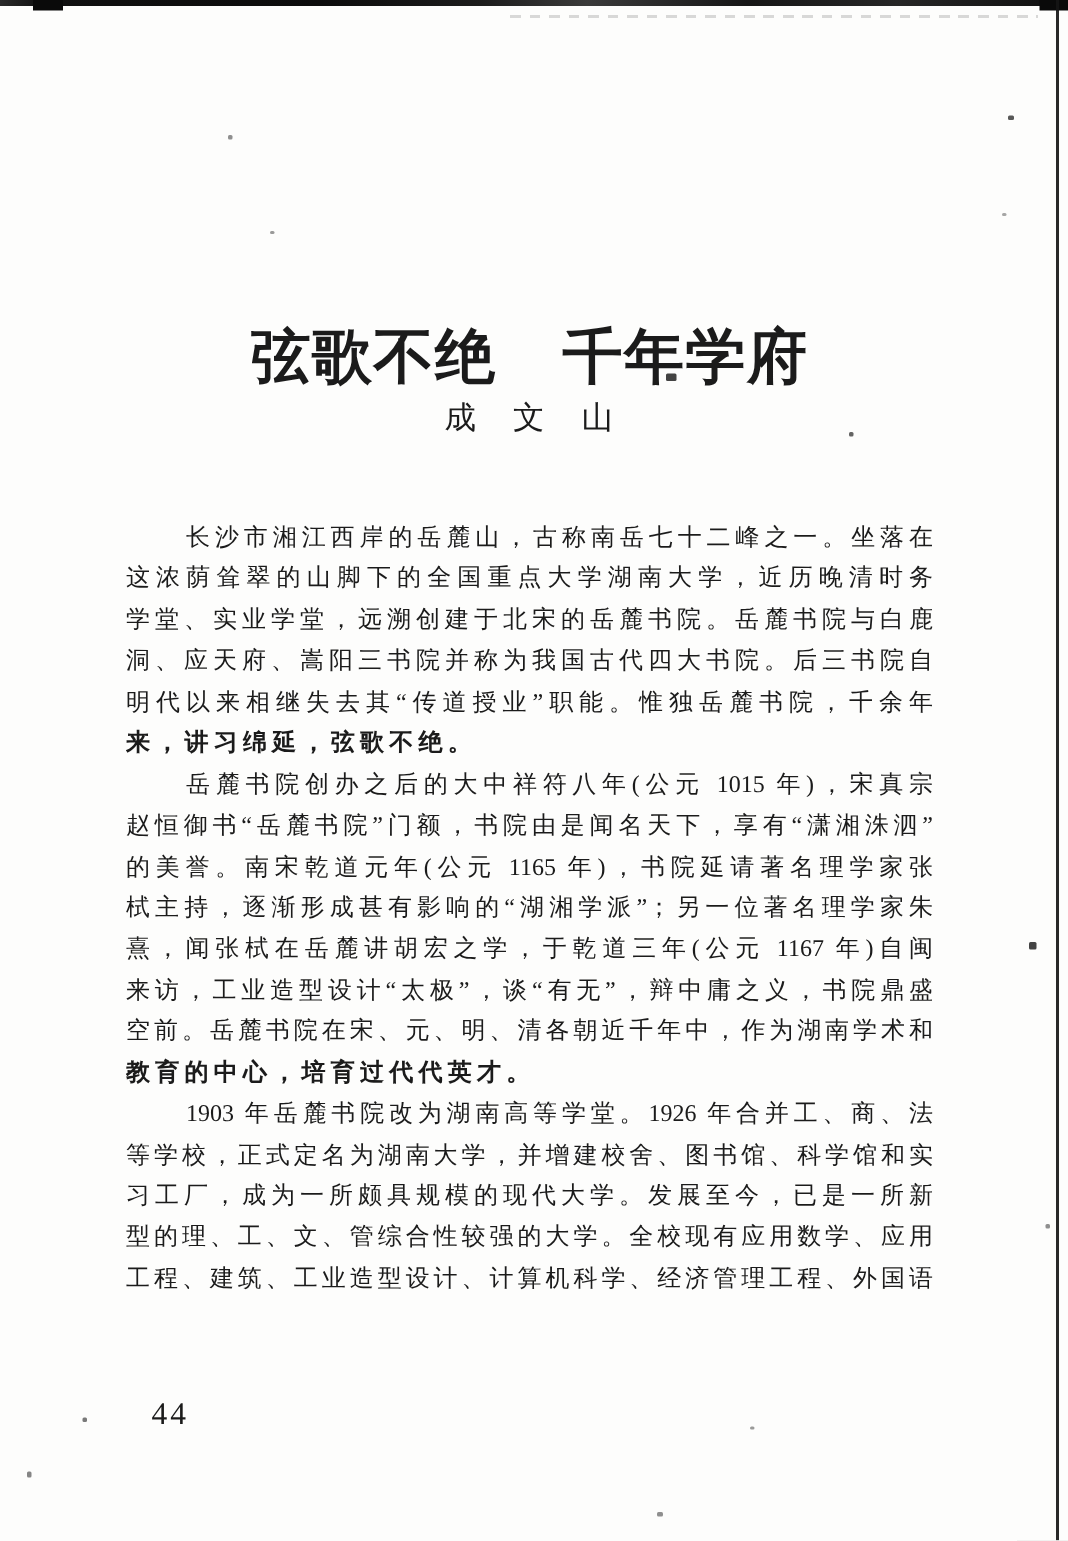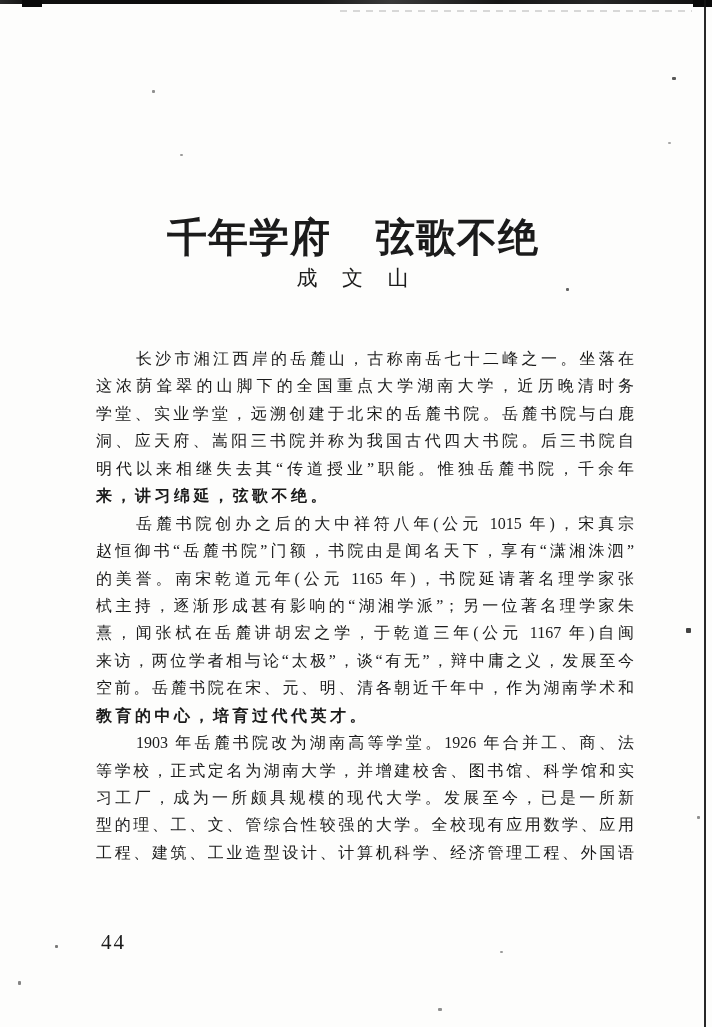--- a/index.html
+++ b/index.html
@@ -39,21 +39,20 @@
     font-size:40px; font-weight:700; letter-spacing:1px;
     white-space:nowrap;
   }
   .author {
     position:absolute; top:264px; left:84px; width:538px;
     text-align:center; font-size:21px; word-spacing:10px; letter-spacing:1px;font-family:Liberation Mono, monospace;
   }
   .body-text {
     position:absolute; top:345px; left:84px; width:538px;
     font-size:16px;
-    margin-left:12px;
   }
   .line {
     height:27.45px; line-height:27.45px; overflow:hidden;
     text-align:justify; text-align-last:justify;
   }
   .line.indent { text-indent:40px; }
   .line.end { text-align-last:left; letter-spacing:3.5px;font-weight:bold; }
   .page-number {
     position:absolute; top:930px; left:101px;
     font-size:21px; letter-spacing:2px;
@@ -77,40 +76,40 @@
   <div class="speck" style="left:672px;top:77px;width:4px;height:3px;opacity:.75;"></div>
   <div class="speck" style="left:668px;top:142px;width:3px;height:2px;opacity:.4;"></div>
   <div class="speck" style="left:686px;top:628px;width:5px;height:5px;opacity:.85;"></div>
   <div class="speck" style="left:697px;top:816px;width:3px;height:3px;opacity:.5;"></div>
   <div class="speck" style="left:55px;top:945px;width:3px;height:3px;opacity:.6;"></div>
   <div class="speck" style="left:18px;top:981px;width:3px;height:4px;opacity:.55;"></div>
   <div class="speck" style="left:438px;top:1008px;width:4px;height:3px;opacity:.5;"></div>
   <div class="speck" style="left:500px;top:951px;width:3px;height:2px;opacity:.45;"></div>
 
   <h1 class="title">
+      <span>弦歌不绝</span>
       <span>千年学府</span>
-      <span>弦歌不绝</span>
     </h1>
 
   <div class="author">成 文 山</div>
 
   <div class="body-text">
     <div class="line indent">长沙市湘江西岸的岳麓山，古称南岳七十二峰之一。坐落在</div>
     <div class="line">这浓荫耸翠的山脚下的全国重点大学湖南大学，近历晚清时务</div>
     <div class="line">学堂、实业学堂，远溯创建于北宋的岳麓书院。岳麓书院与白鹿</div>
     <div class="line">洞、应天府、嵩阳三书院并称为我国古代四大书院。后三书院自</div>
     <div class="line">明代以来相继失去其“传道授业”职能。惟独岳麓书院，千余年</div>
     <div class="line end">来，讲习绵延，弦歌不绝。</div>
 
     <div class="line indent">岳麓书院创办之后的大中祥符八年(公元 1015 年)，宋真宗</div>
     <div class="line">赵恒御书“岳麓书院”门额，书院由是闻名天下，享有“潇湘洙泗”</div>
     <div class="line">的美誉。南宋乾道元年(公元 1165 年)，书院延请著名理学家张</div>
     <div class="line">栻主持，逐渐形成甚有影响的“湖湘学派”；另一位著名理学家朱</div>
     <div class="line">熹，闻张栻在岳麓讲胡宏之学，于乾道三年(公元 1167 年)自闽</div>
-    <div class="line">来访，两位学者相与论“太极”，谈“有无”，辩中庸之义，发展至今</div>
+    <div class="line">来访，工业造型设计“太极”，谈“有无”，辩中庸之义，书院鼎盛</div>
     <div class="line">空前。岳麓书院在宋、元、明、清各朝近千年中，作为湖南学术和</div>
     <div class="line end">教育的中心，培育过代代英才。</div>
 
     <div class="line indent">1903 年岳麓书院改为湖南高等学堂。1926 年合并工、商、法</div>
     <div class="line">等学校，正式定名为湖南大学，并增建校舍、图书馆、科学馆和实</div>
     <div class="line">习工厂，成为一所颇具规模的现代大学。发展至今，已是一所新</div>
     <div class="line">型的理、工、文、管综合性较强的大学。全校现有应用数学、应用</div>
     <div class="line">工程、建筑、工业造型设计、计算机科学、经济管理工程、外国语</div>
   </div>
 

